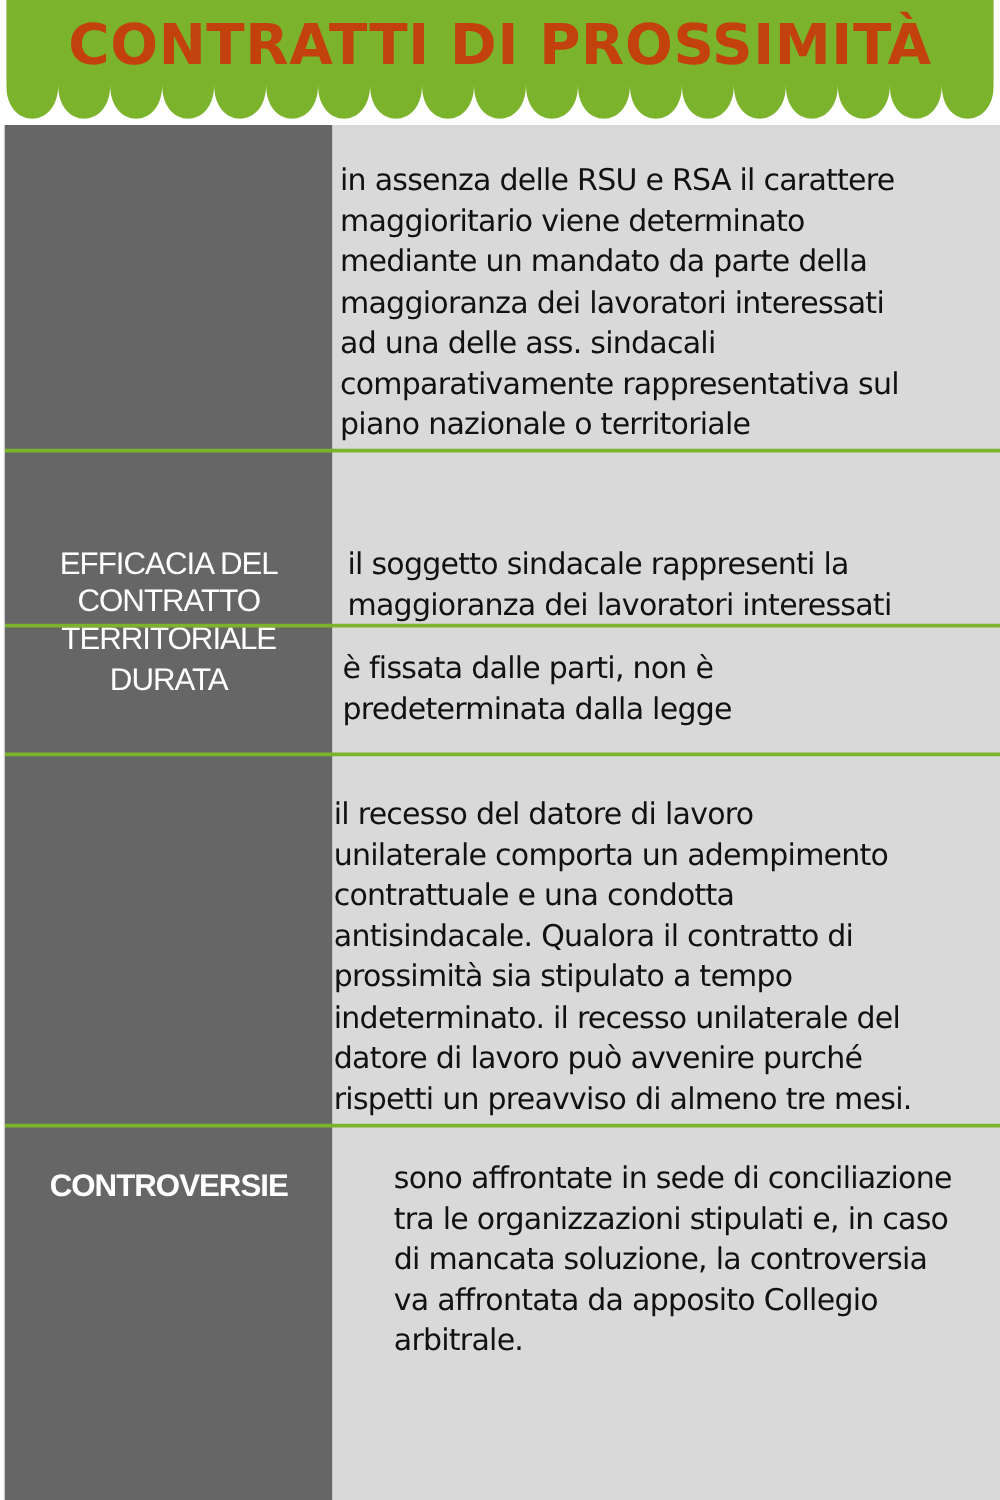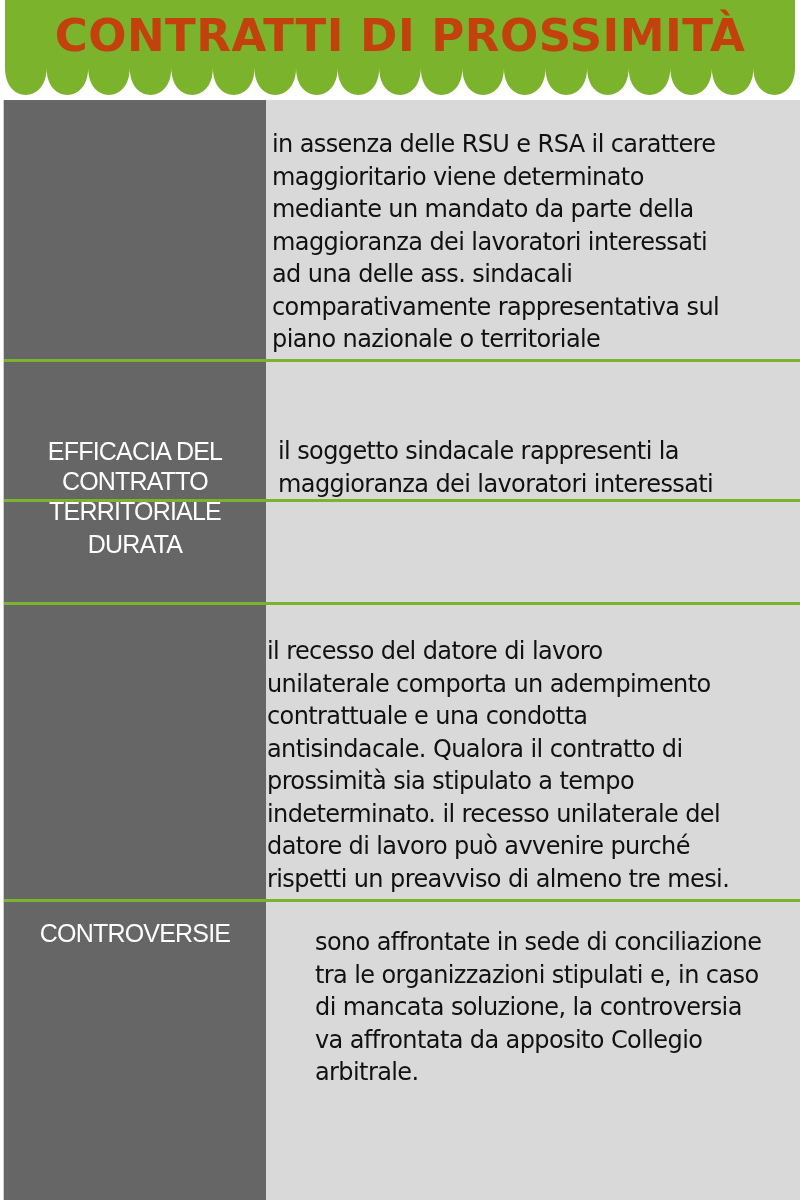--- a/index.html
+++ b/index.html
@@ -48,36 +48,38 @@
     <div class="label" style="top:26px; white-space:pre-line;">EFFICACIA DEL
 CONTRATTO
 TERRITORIALE</div>
     <div class="text" style="left:274px; top:25px;">il soggetto sindacale rappresenti la
 maggioranza dei lavoratori interessati</div>
   </div>
   <div class="divider" style="top:399px;"></div>
 
   <div class="row" style="top:402px; height:101px;">
     <div class="label" style="top:27px;">DURATA</div>
+    <div class="text" style="left:270px; top:16px;">è fissata dalle parti, non è
+predeterminata dalla legge</div>
   </div>
   <div class="divider" style="top:502px;"></div>
 
   <div class="row" style="top:505px; height:295px;">
     <div class="text" style="left:263px; top:30px;">il recesso del datore di lavoro
 unilaterale comporta un adempimento
 contrattuale e una condotta
 antisindacale. Qualora il contratto di
 prossimità sia stipulato a tempo
 indeterminato. il recesso unilaterale del
 datore di lavoro può avvenire purché
 rispetti un preavviso di almeno tre mesi.</div>
   </div>
   <div class="divider" style="top:799px;"></div>
 
   <div class="row" style="top:802px; height:298px;">
-    <div class="label" style="top:16px;">CONTROVERSIE</div>
+    <div class="label" style="top:32px;font-weight:bold;">CONTROVERSIE</div>
     <div class="text" style="left:263px; top:24px;margin-left:48px;">sono affrontate in sede di conciliazione
 tra le organizzazioni stipulati e, in caso
 di mancata soluzione, la controversia
 va affrontata da apposito Collegio
 arbitrale.</div>
   </div>
 </div>
 
 </body></html>

